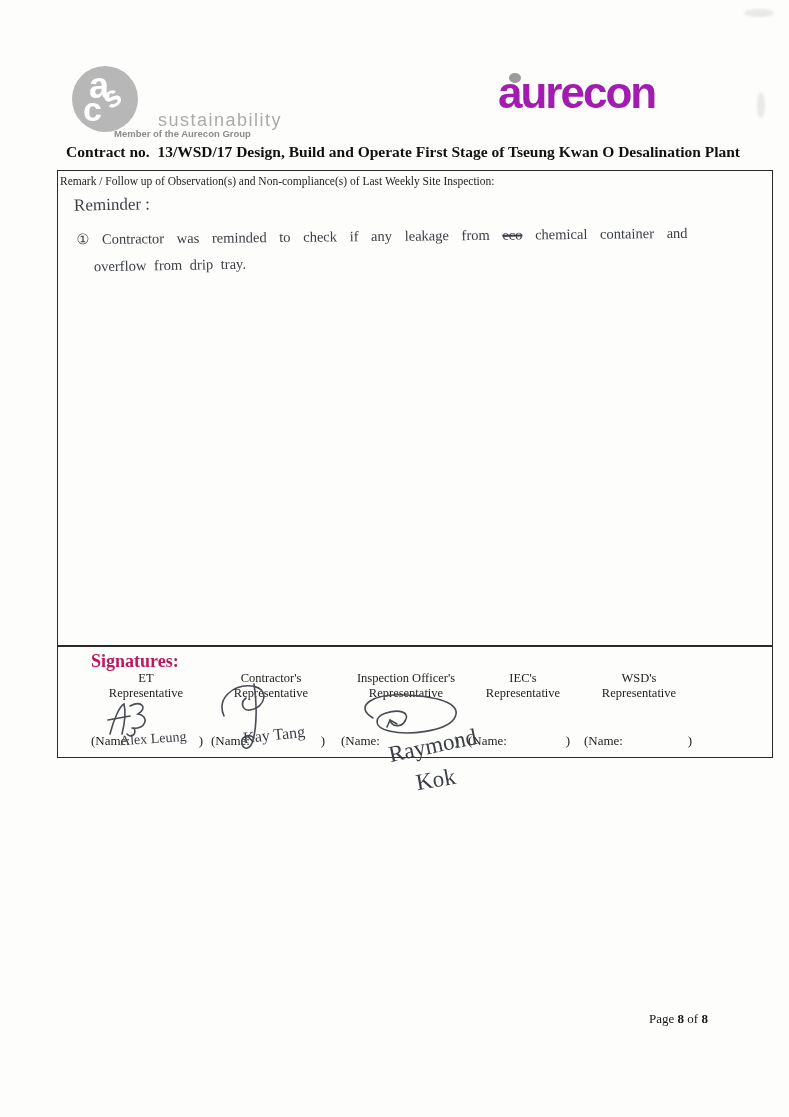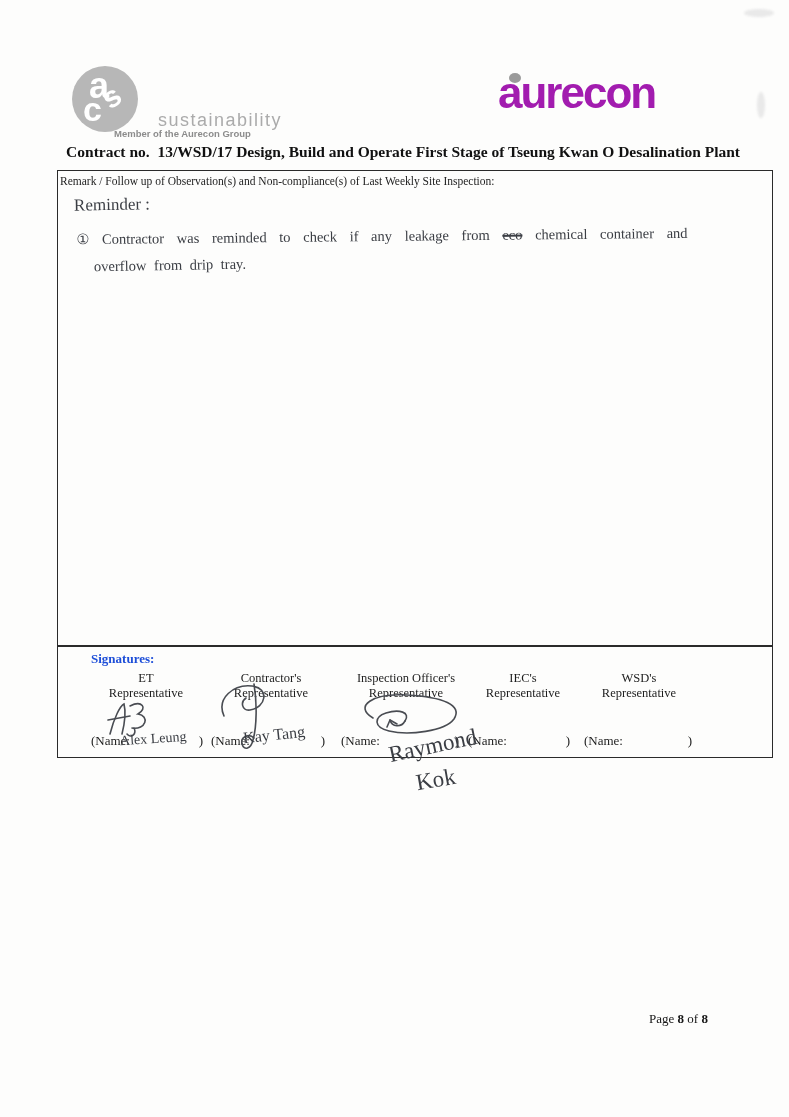--- a/index.html
+++ b/index.html
@@ -65,21 +65,21 @@
   .hw {
     font-family:cursive;
     color:#3b3e44;
   }
   .hw-heading { left:16px; top:24px; font-size:17px; transform:rotate(-1deg); }
   .hw-line1 { left:10px; top:57px; width:628px; font-size:14.5px; word-spacing:9px; transform:rotate(-0.6deg); }
   .hw-line2 { left:36px; top:86px; font-size:14.5px; word-spacing:4px; transform:rotate(-1deg); }
   .strike { text-decoration:line-through; text-decoration-thickness:2px; }
 
   
-  .sig-label { left:33px; top:480px; font-size:13px; font-weight:bold; color:#1d4ed8; }
+  .sig-label { left:33px; top:480px; font-size:18px; font-weight:bold; color:#be185d; }
   .role { top:500px; font-size:12.5px; line-height:15px; color:#1d1d1d; }
   .name-cell {
     top:562px; font-size:13px; color:#1d1d1d;
     display:flex; justify-content:space-between;
   }
   .sig-svg { overflow:visible; }
   .sig-svg path { fill:none; stroke:#494c52; stroke-width:1.6; stroke-linecap:round; }
 
   .hw-name-et  { left:120px; top:731px; font-size:14px; transform:rotate(-4deg); }
   .hw-name-con { left:243px; top:726px; font-size:16px; transform:rotate(-6deg); }

